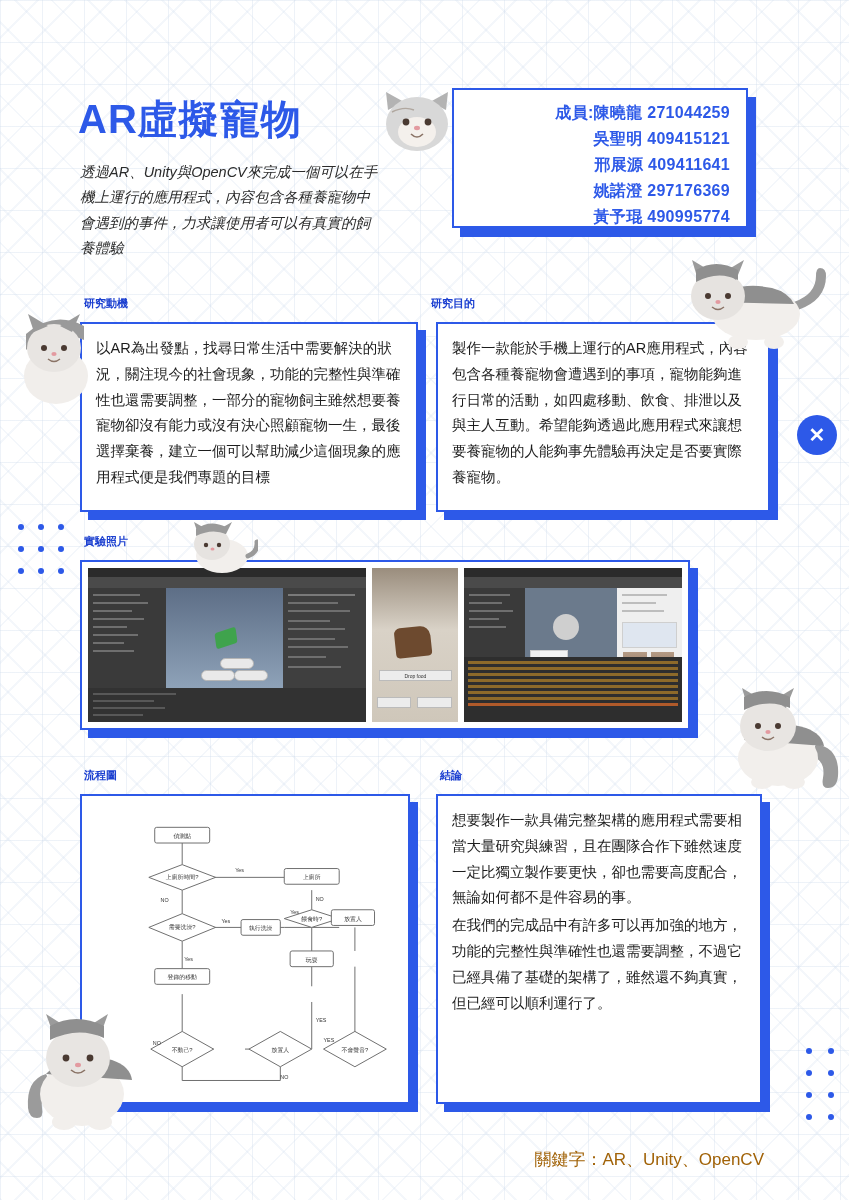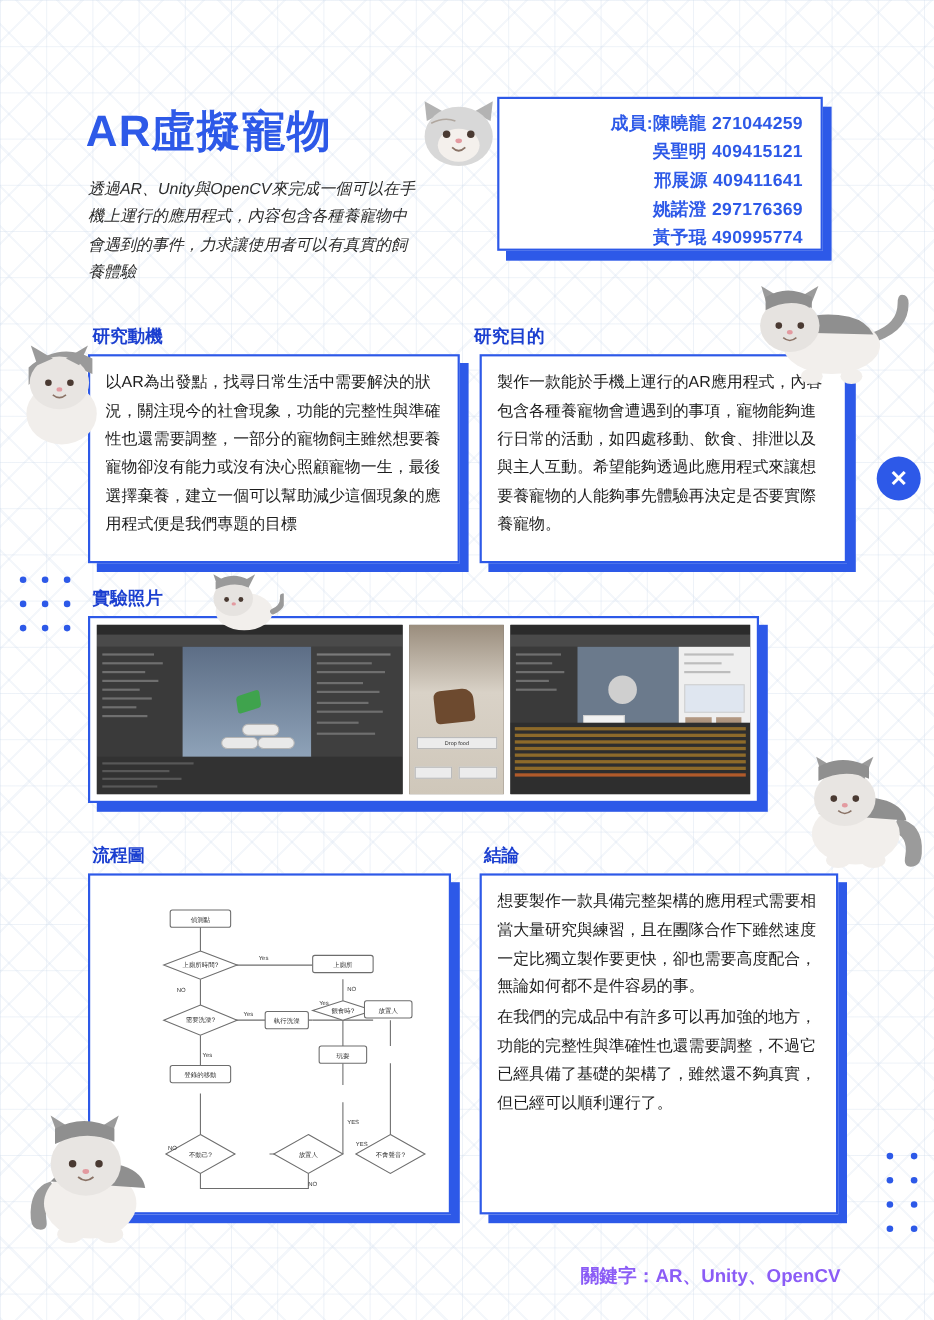--- a/index.html
+++ b/index.html
@@ -54,21 +54,21 @@
     text-align: right;
   }
   .members div {
     font-size: 16px; font-weight: bold; color: #2d59e8;
     line-height: 1.62; letter-spacing: 0.3px;
   }
 
   
   .sec-head {
     position: absolute;
-    font-size: 16px; font-weight: bold; color: #1b3fd0;
+    font-size: 11px; font-weight: bold; color: #1b3fd0;
   }
 
   
   .box-shadow { position: absolute; background: #2d59e8; }
   .box {
     position: absolute; background: #ffffff;
     border: 2.5px solid #2d59e8;
     padding: 12px 14px;
     font-size: 14.5px; line-height: 1.78; color: #1d1d1d;
   }
@@ -138,21 +138,21 @@
 
   
   .flow-svg { width: 100%; height: 100%; display: block; }
 
   
   #concl p { margin-bottom: 2px; }
 
   
   .keywords {
     position: absolute; right: 85px; top: 1148px;
-    font-size: 17px; font-weight: bold; color: #8b5cf6;
+    font-size: 17px; font-weight: normal; color: #a16207;
   }
 
   
   .dots { position: absolute; }
   .dots span {
     display: block; width: 6px; height: 6px; border-radius: 50%;
     background: #2d59e8; position: absolute;
   }
 
   

